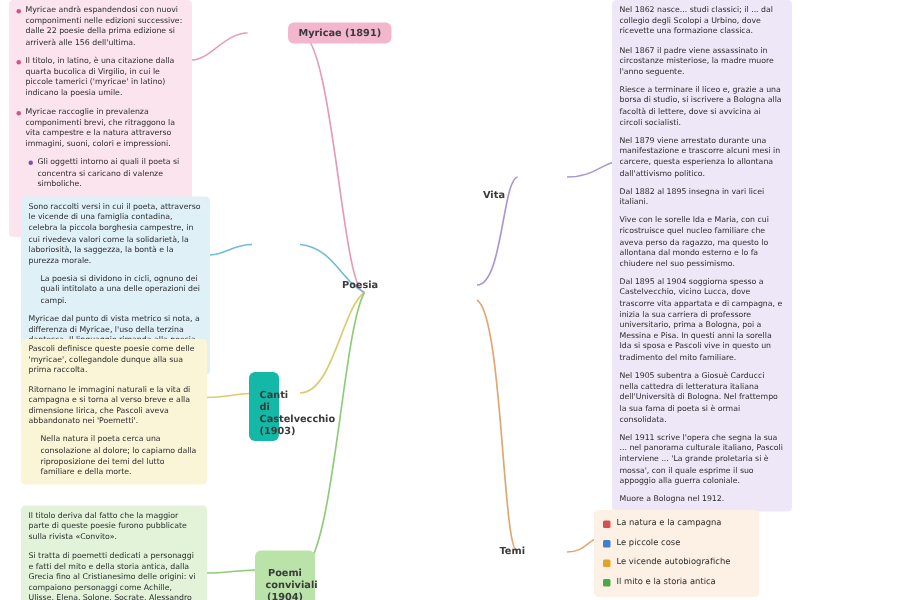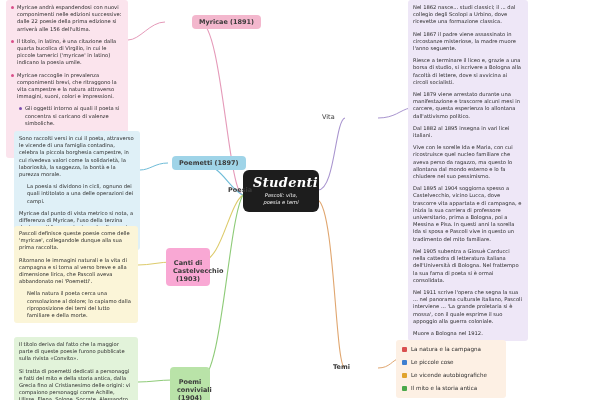--- a/index.html
+++ b/index.html
@@ -65,47 +65,39 @@
     <path d="M318,190 C335,190 335,120 345,118" stroke="#a995cf" stroke-width="1.1" fill="none"></path>
     <path d="M318,200 C335,210 335,368 345,368" stroke="#e0a66f" stroke-width="1.1" fill="none"></path>
     <path d="M165,22 C150,22 140,40 128,40" stroke="#e59ab9" stroke-width="1" fill="none"></path>
     <path d="M168,163 C155,163 150,170 140,170" stroke="#6fbcd8" stroke-width="1" fill="none"></path>
     <path d="M172,262 C160,262 150,265 138,265" stroke="#ddcb6b" stroke-width="1" fill="none"></path>
     <path d="M172,380 C160,380 150,382 138,382" stroke="#8ecb78" stroke-width="1" fill="none"></path>
     <path d="M378,118 C395,118 400,110 410,108" stroke="#a995cf" stroke-width="1" fill="none"></path>
     <path d="M378,368 C390,368 392,360 400,358" stroke="#e0a66f" stroke-width="1" fill="none"></path>
   </svg>
 
-  <div class="node center" style="left:243px;top:170px;width:76px;">
-    <div class="title">Studenti</div>
-    <div class="sub" style="white-space:pre-line;">Pascoli: vita,
-poesia e temi</div>
-  </div>
 
   <div class="node" style="left:228px;top:186px;text-align:center;">
     <div style="font-size:6.5px;font-weight:bold;color:#3a3a3a;">Poesia</div>
   </div>
 
   <div class="node" style="left:322px;top:113px;">
-    <div style="font-size:6.5px;font-weight:normal;color:#3a3a3a;">Vita</div>
+    <div style="font-size:6.5px;font-weight:bold;color:#3a3a3a;margin-top:13px;">Vita</div>
   </div>
 
   <div class="node" style="left:333px;top:363px;">
     <div style="font-size:6.5px;font-weight:bold;color:#3a3a3a;">Temi</div>
   </div>
 
   <div class="node pill" style="left:172px;top:15px;background:#f3b7cd;margin-left:20px;">
     <span>Myricae (1891)</span>
   </div>
 
-  <div class="node pill" style="left:172px;top:156px;background:#9fd4e8;">
-    <span>Poemetti (1897)</span>
-  </div>
 
-  <div class="node pill multi" style="left:166px;top:248px;width:44px;background:#f9a8d4;white-space:pre-line;">
+  <div class="node pill multi" style="left:166px;top:248px;width:20px;background:#14b8a6;white-space:pre-line;">
     <span style="white-space:pre-line;">Canti di
 Castelvecchio
 (1903)</span>
   </div>
 
   <div class="node pill multi" style="left:170px;top:367px;width:40px;background:#b9e3a8;white-space:pre-line;">
     <span style="white-space:pre-line;">Poemi
 conviviali
 (1904)</span>
   </div>

